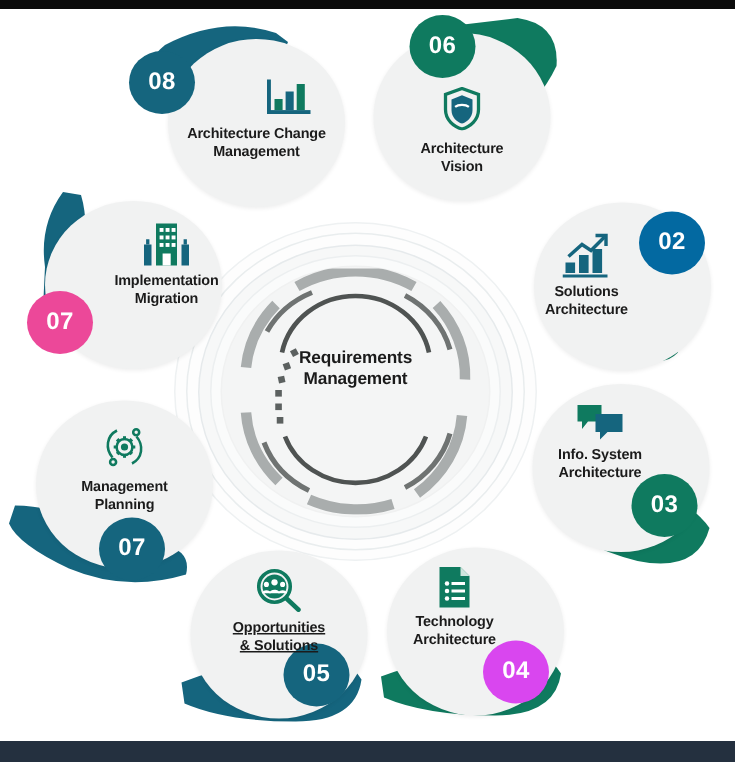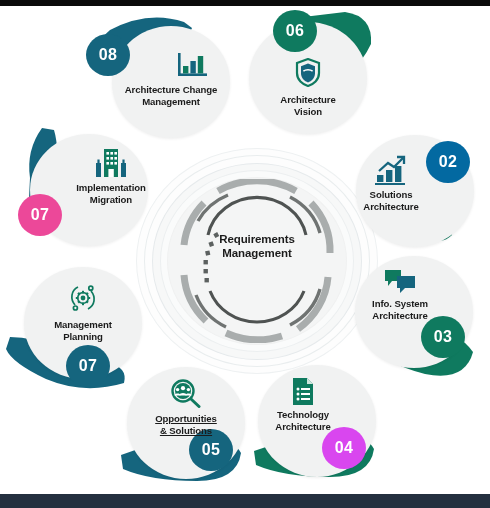--- a/index.html
+++ b/index.html
@@ -5,21 +5,21 @@
   html,body{margin:0;padding:0;background:#ffffff;}
   body{width:490px;height:508px;overflow:hidden;
        font-family:"Liberation Sans","DejaVu Sans",sans-serif;}
 
   #stage{position:relative;width:490px;height:508px;background:#ffffff;overflow:hidden;}
 
   .topbar{position:absolute;left:0;top:0;width:490px;height:6px;background:#0b0b0b;}
   .bottombar{position:absolute;left:0;bottom:0;width:490px;height:14px;background:#24303f;}
 
   
-  #hub{position:absolute;left:136px;top:148px;width:242px;height:226px;}
+  #hub{position:absolute;left:116px;top:148px;width:242px;height:226px;}
   .hring{position:absolute;border-radius:50%;box-sizing:border-box;}
   .hr-o1{left:0;top:0;width:242px;height:226px;border:1px solid #eef1f2;background:#fdfdfd;}
   .hr-o2{left:8px;top:7px;width:226px;height:212px;border:1px solid #e9edee;}
   .hr-o3{left:16px;top:15px;width:210px;height:197px;border:1px solid #e6eaec;background:#f7f8f8;}
   .hr-o4{left:24px;top:22px;width:194px;height:182px;border:1px solid #eceff0;background:#fafbfb;}
   .hr-face{left:31px;top:29px;width:180px;height:168px;background:#f4f5f5;border:1px solid #f0f1f1;}
 
   
   .segring{position:absolute;left:34px;top:31px;width:174px;height:164px;}
   .segring svg{display:block;}

